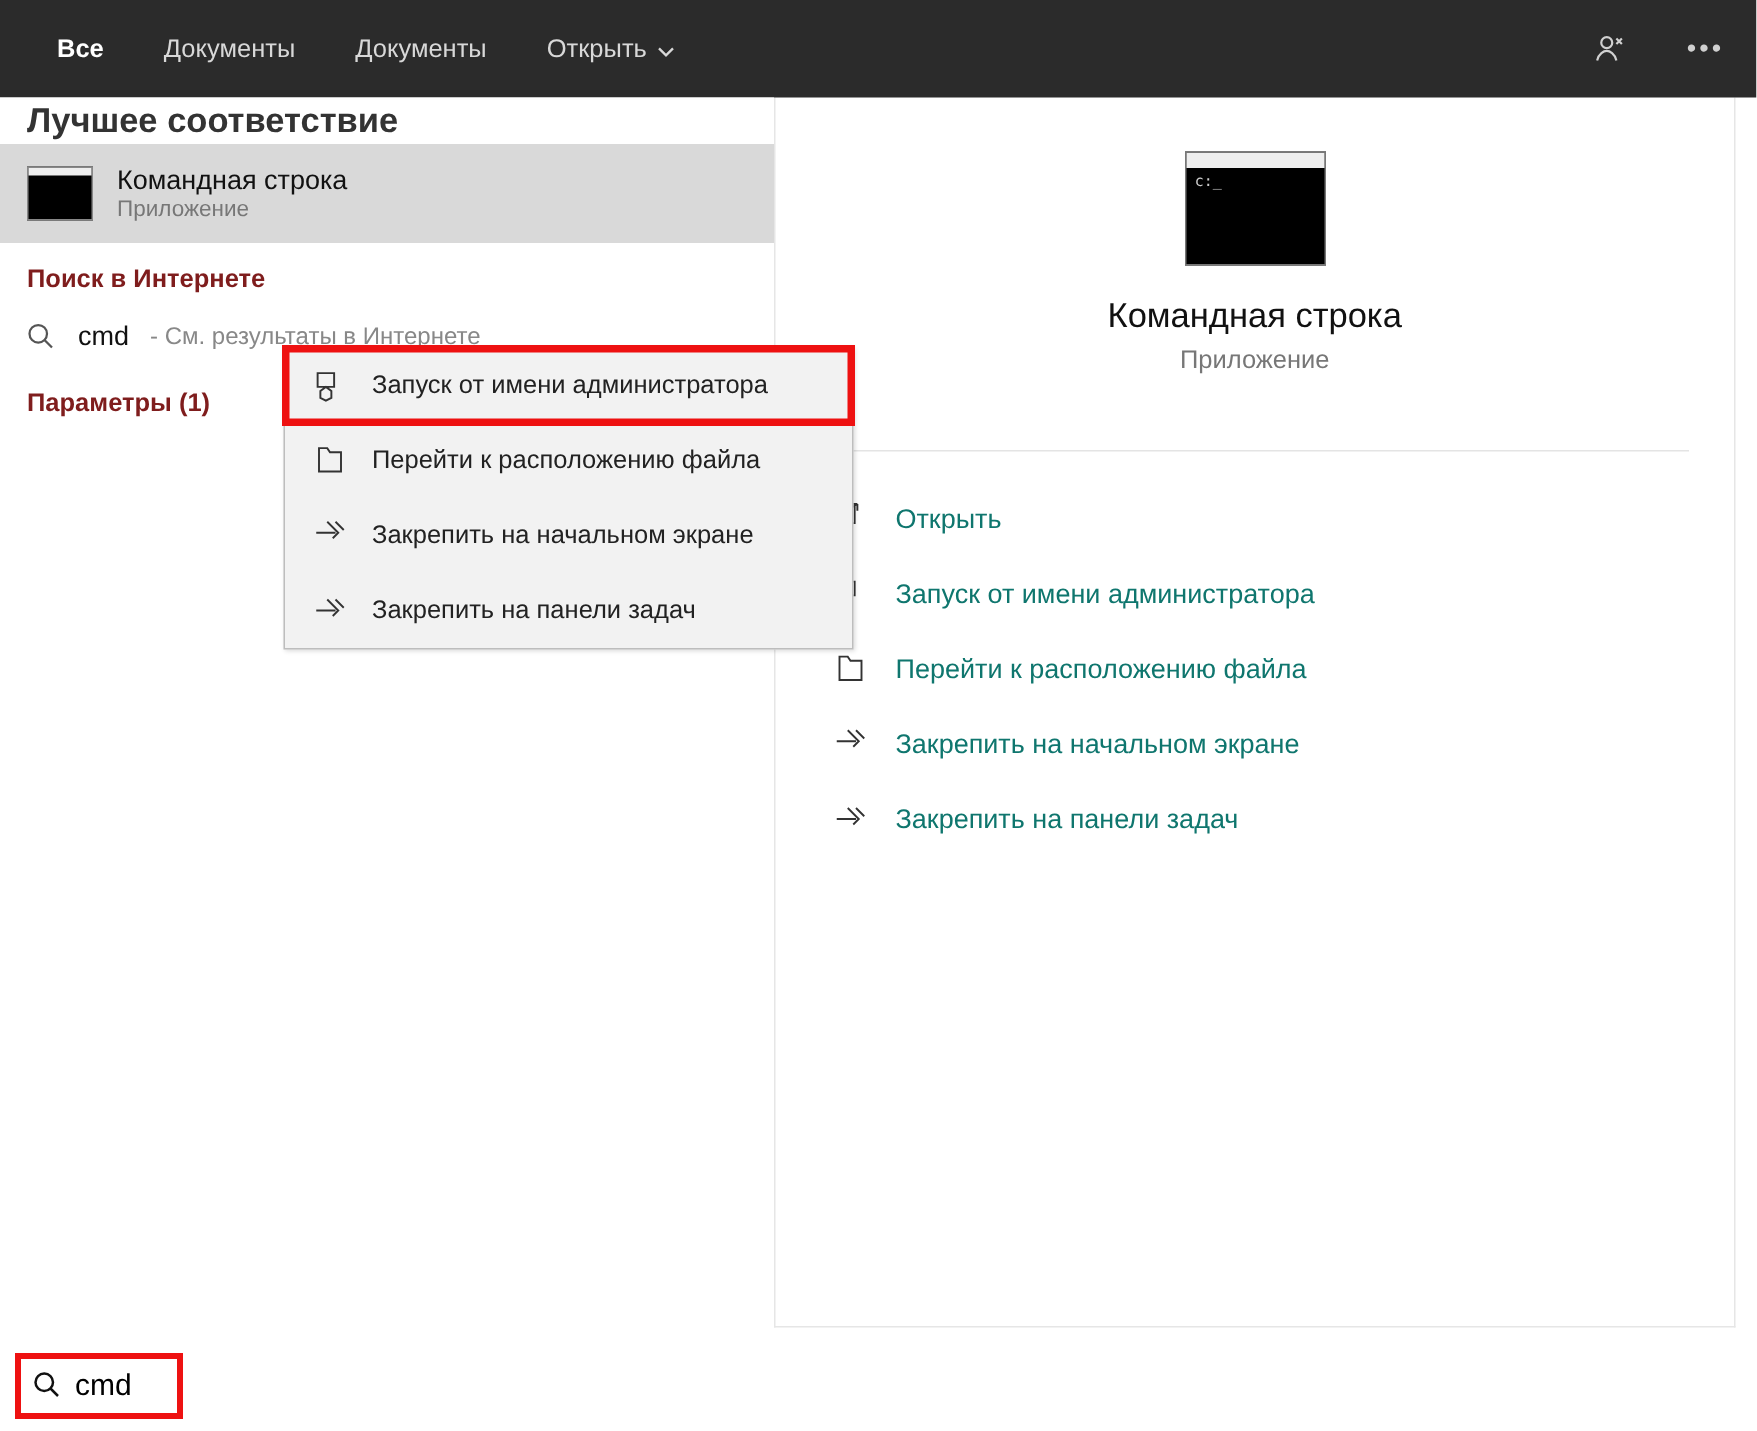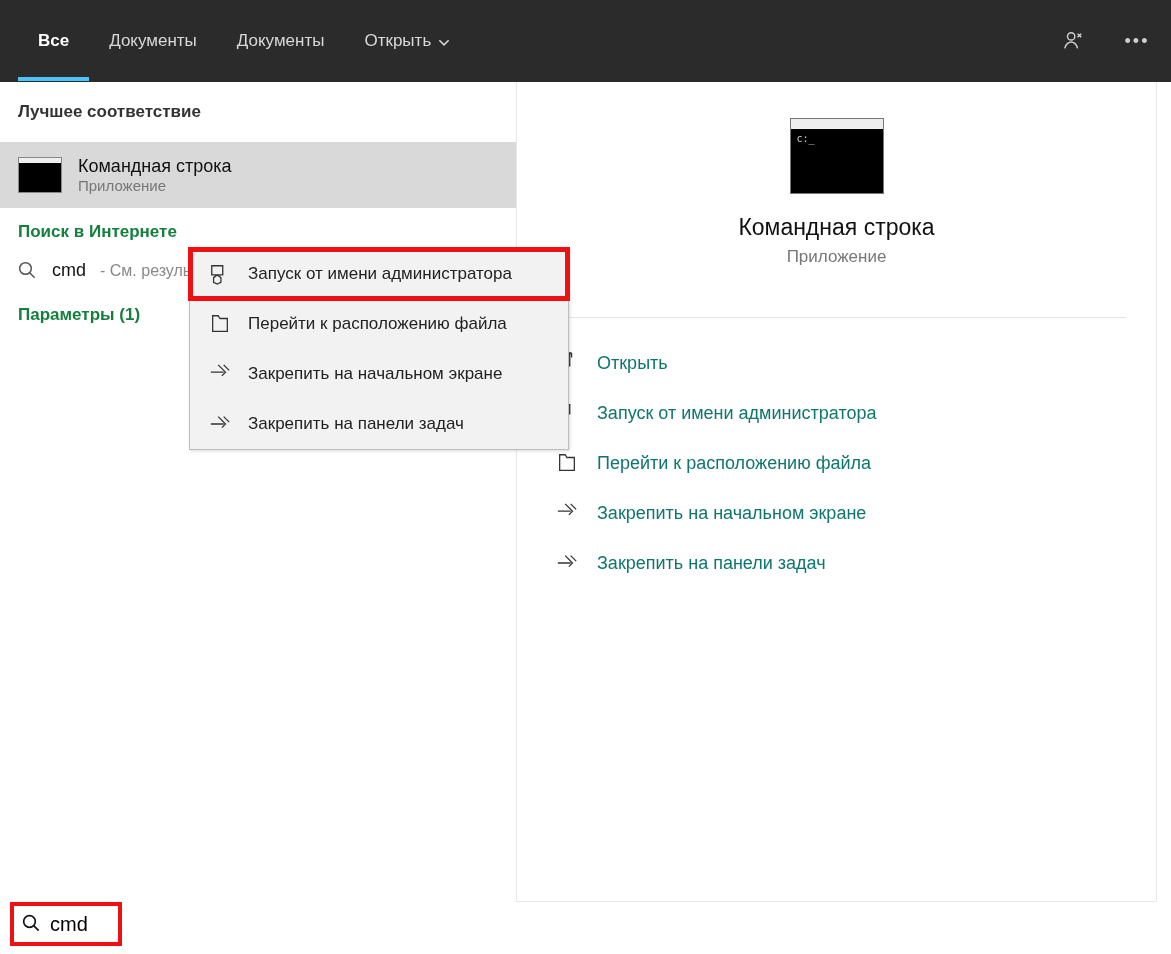--- a/index.html
+++ b/index.html
@@ -1,43 +1,43 @@
 <!DOCTYPE html>
 <html><head>
 <meta charset="utf-8">
 <style>
 * { margin: 0; padding: 0; box-sizing: border-box; font-family: "Segoe UI", Arial, sans-serif; }
 body { width: 1171px; height: 954px; background: #fff; position: relative; overflow: hidden; }
 
 
-.top-tabs { background: #2b2b2b; height: 82px; display: flex; align-items: center; padding: 0 18px; color: #fff; position: relative; }
+.top-tabs { background: #2b2b2b; height: 65px; display: flex; align-items: center; padding: 0 18px; color: #fff; position: relative; }
 .tab { padding: 8px 20px; font-size: 17px; color: #d8d8d8; cursor: pointer; }
 .tab.active { color: #fff; font-weight: 600; position: relative; }
 .tab.active::after { content: ""; position: absolute; left: 0; right: 0; bottom: -22px; height: 4px; background: #4cc2ff; }
 .tab.more { display: flex; align-items: center; gap: 6px; }
 .top-right { position: absolute; right: 14px; top: 0; bottom: 0; display: flex; align-items: center; gap: 24px; }
 .icon-btn { width: 40px; height: 40px; display: flex; align-items: center; justify-content: center; }
 .icon-btn svg { width: 22px; height: 22px; stroke: #d0d0d0; fill: none; }
 .dots { color: #d0d0d0; font-size: 18px; letter-spacing: 2px; }
 
 
 .main { display: flex; height: 820px; }
 .left-col { width: 516px; background: #fff; position: relative; }
 .right-col { flex: 1; background: #fff; border: 1px solid #e6e6e6; border-top: none; margin-right: 14px; }
 
 
-.section-header { padding: 20px 18px; font-size: 17px; color: #333; font-weight: 600; }
+.section-header { padding: 2px 18px; font-size: 23px; color: #333; font-weight: 600; }
 .result-item { display: flex; align-items: center; padding: 14px 18px; gap: 16px; }
 .result-item.best { background: #d9d9d9; }
 .thumb { width: 44px; height: 36px; background: #000; border: 1px solid #888; position: relative; }
 .thumb::before { content: ""; position: absolute; top: 0; left: 0; right: 0; height: 5px; background: #eee; }
 .result-text { display: flex; flex-direction: column; }
 .result-title { font-size: 18px; color: #111; }
 .result-sub { font-size: 15px; color: #777; }
-.subheader { padding: 14px 18px 8px; font-size: 17px; color: #15803d; font-weight: 600; }
+.subheader { padding: 14px 18px 8px; font-size: 17px; color: #7f1d1d; font-weight: 600; }
 .web-result { display: flex; align-items: center; padding: 10px 18px; gap: 14px; font-size: 18px; }
 .web-result .q { color: #111; }
 .web-result .hint { color: #888; font-size: 16px; }
 .web-result svg { width: 20px; height: 20px; stroke: #555; fill: none; flex-shrink: 0; }
 
 
 .context-menu { position: absolute; left: 189px; top: 166px; width: 380px; background: #f2f2f2; border: 1px solid #bdbdbd; box-shadow: 1px 1px 3px rgba(0,0,0,.15); z-index: 50; }
 .ctx-item { display: flex; align-items: center; gap: 16px; padding: 14px 18px; font-size: 17px; color: #222; cursor: pointer; }
 .ctx-item.highlight { outline: 5px solid #e11; outline-offset: -3px; }
 .ctx-item svg { width: 24px; height: 22px; stroke: #333; fill: none; stroke-width: 1.4; flex-shrink: 0; }

